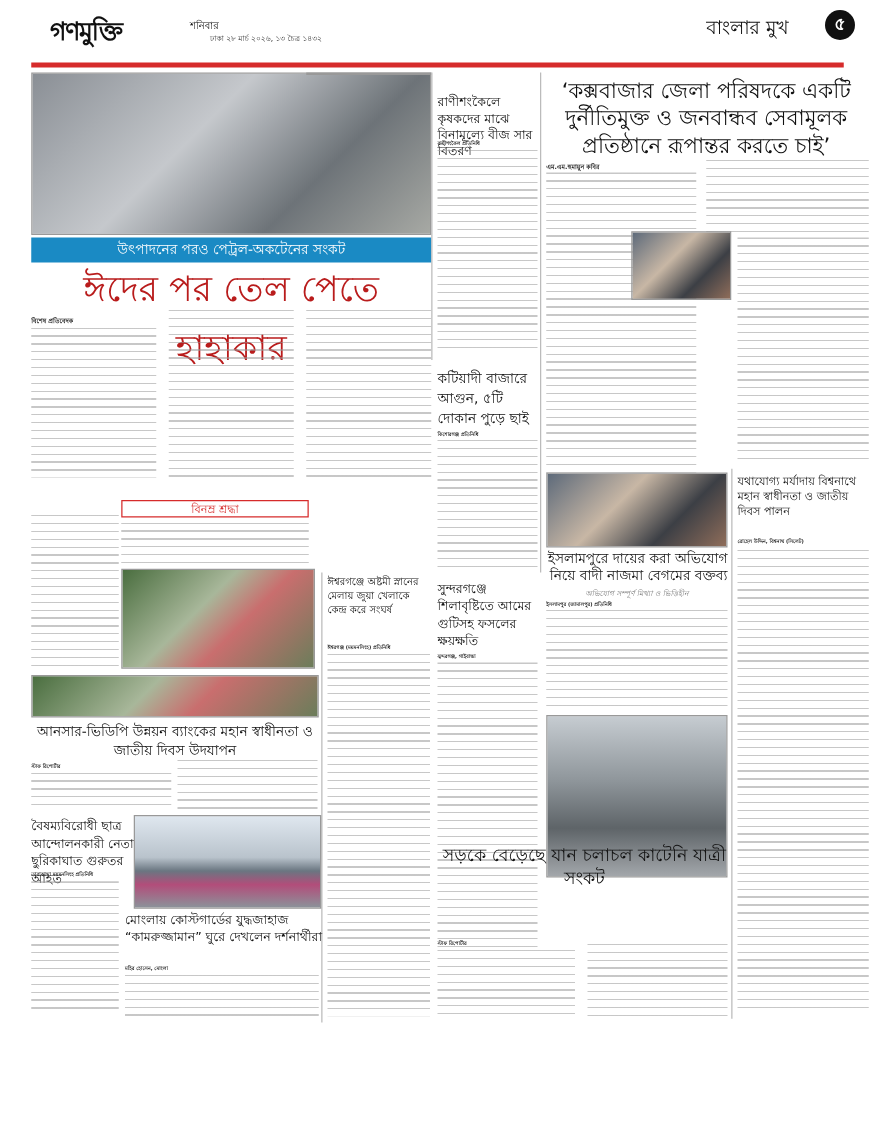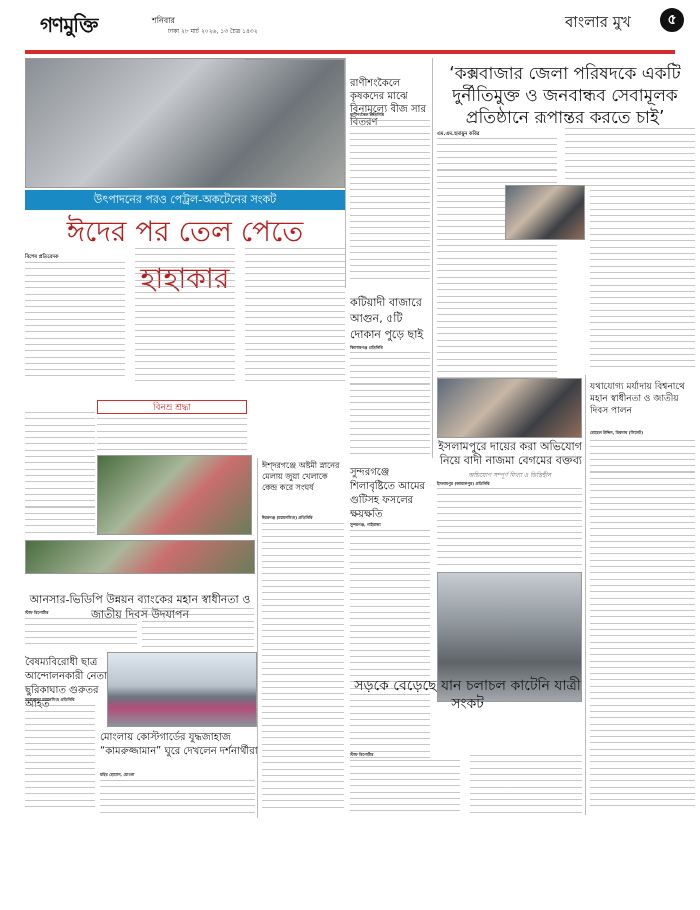--- a/index.html
+++ b/index.html
@@ -73,27 +73,27 @@
 
 <div class="abs hl" style="left:437px;top:440px;width:145px;font-size:11px;line-height:14px;text-align:right;">ইসলামপুরে দায়ের করা অভিযোগ নিয়ে বাদী নাজমা বেগমের বক্তব্য</div>
 <div class="abs" style="left:437px;top:470px;width:145px;font-size:6px;color:#777;font-style:italic;text-align:center;">অভিযোগ সম্পূর্ণ মিথ্যা ও ভিত্তিহীন</div>
 <div class="abs byline" style="left:437px;top:481px;font-size:4px;">ইসলামপুর (জামালপুর) প্রতিনিধি</div>
 <div class="abs filler" style="left:437px;top:488px;width:145px;height:80px;"></div>
 
 <div class="abs hl" style="left:350px;top:465px;width:80px;font-size:10px;line-height:14px;">সুন্দরগঞ্জে শিলাবৃষ্টিতে আমের গুটিসহ ফসলের ক্ষয়ক্ষতি</div>
 <div class="abs byline" style="left:350px;top:522px;font-size:4px;">সুন্দরগঞ্জ, গাইবান্ধা</div>
 <div class="abs filler" style="left:350px;top:530px;width:80px;height:230px;"></div>
 
-<div class="abs hl" style="left:262px;top:460px;width:82px;font-size:8px;line-height:11px;">ঈশ্দরগঞ্জে অষ্টমী স্নানের মেলায় জুয়া খেলাকে কেন্দ্র করে সংঘর্ষ</div>
+<div class="abs hl" style="left:262px;top:460px;width:82px;font-size:8px;line-height:11px;">ঈশ্বরগঞ্জে অষ্টমী স্নানের মেলায় জুয়া খেলাকে কেন্দ্র করে সংঘর্ষ</div>
 <div class="abs byline" style="left:262px;top:515px;font-size:4px;">ঈশ্বরগঞ্জ (ময়মনসিংহ) প্রতিনিধি</div>
 <div class="abs filler" style="left:262px;top:523px;width:82px;height:290px;"></div>
 <div class="abs col-rule" style="left:257px;top:458px;height:360px;"></div>
 
 <div class="abs photo green" style="left:25px;top:540px;width:230px;height:34px;"></div>
-<div class="abs hl" style="left:25px;top:592px;width:230px;font-size:11px;line-height:15px;text-align:center;">আনসার-ভিডিপি উন্নয়ন ব্যাংকের মহান স্বাধীনতা ও জাতীয় দিবস উদযাপন</div>
+<div class="abs hl" style="left:25px;top:578px;width:230px;font-size:11px;line-height:15px;text-align:center;">আনসার-ভিডিপি উন্নয়ন ব্যাংকের মহান স্বাধীনতা ও জাতীয় দিবস উদযাপন</div>
 <div class="abs byline" style="left:25px;top:610px;font-size:4px;">স্টাফ রিপোর্টার</div>
 <div class="abs filler" style="left:25px;top:618px;width:112px;height:30px;"></div>
 <div class="abs filler" style="left:142px;top:608px;width:112px;height:40px;"></div>
 
 <div class="abs hl" style="left:25px;top:655px;width:95px;font-size:10px;line-height:14px;">বৈষম্যবিরোধী ছাত্র আন্দোলনকারী নেতাকে ছুরিকাঘাত গুরুতর আহত</div>
 <div class="abs byline" style="left:25px;top:697px;font-size:4px;">তারাকান্দা ময়মনসিংহ প্রতিনিধি</div>
 <div class="abs filler" style="left:25px;top:705px;width:70px;height:105px;"></div>
 
 <div class="abs photo ship" style="left:107px;top:652px;width:150px;height:75px;"></div>
 <div class="abs hl" style="left:100px;top:730px;width:160px;font-size:10px;line-height:14px;text-align:left;">মোংলায় কোস্টগার্ডের যুদ্ধজাহাজ “কামরুজ্জামান” ঘুরে দেখলেন দর্শনার্থীরা</div>

